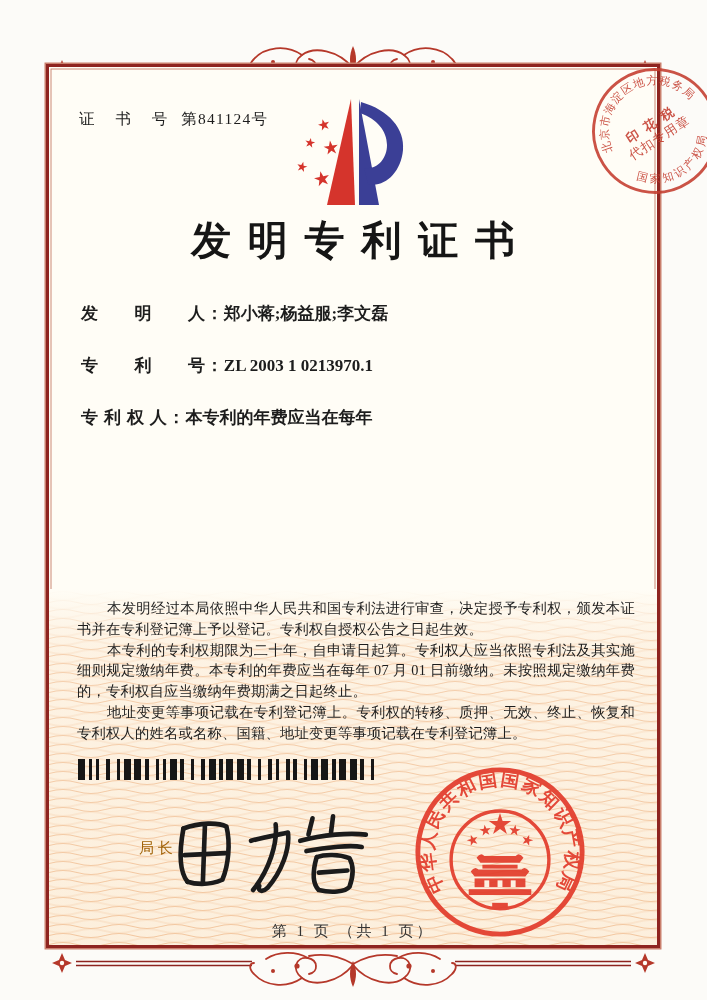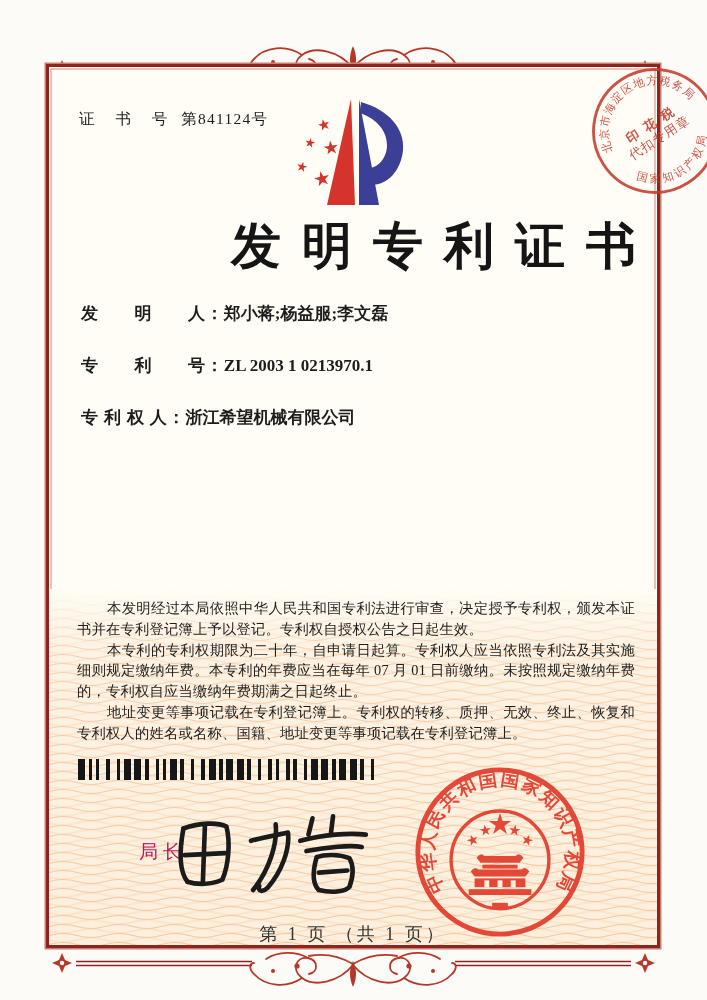--- a/index.html
+++ b/index.html
@@ -10,37 +10,37 @@
   .deco-bottom{top:915px;}
   .cert{position:absolute;left:46px;top:64px;width:608px;height:878px;background:#fffdf6;
         border:3px solid #8e2420;
         box-shadow:0 0 0 1.5px #c97f6d, inset 0 0 0 1.5px #fffdf6, inset 0 0 0 2.5px #cc8a76;}
   .waves{position:absolute;left:0;bottom:0;width:100%;height:356px;z-index:0;}
   .cert > .item{position:absolute;z-index:1;}
   .cert-no{left:30px;top:42px;font-size:15.5px;white-space:nowrap;}
   .cert-no .lab{letter-spacing:.55em;margin-right:.35em;}
   .cert-no .val{letter-spacing:.08em;text-align:center;}
   .logo{left:240px;top:26px;width:132px;height:120px;}
-  .title{left:0;top:146px;width:100%;text-align:right;font-size:50px;font-weight:700;
+  .title{left:0;top:146px;width:100%;text-align:center;font-size:40px;font-weight:700;
          letter-spacing:.42em;text-indent:.42em;color:#151515;}
   .fields{left:32px;top:234px;width:540px;display:flex;flex-direction:column;gap:27px;
           font-size:17px;line-height:25px;font-weight:700;}
   .frow{white-space:nowrap;}
   .frow .flab{letter-spacing:.05em;}
   .paras{left:28px;top:531px;width:558px;font-size:14.3px;line-height:20.8px;letter-spacing:.2px;}
   .paras p{margin:0;text-indent:2.1em;text-align:justify;}
   .barcode{left:29px;top:692px;width:296px;height:21px;display:flex;}
   .barcode i{display:block;height:100%;}
   .barcode i.bar{background:#161616;}
-  .director{left:90px;top:772px;font-size:19px;letter-spacing:.25em;color:#be185d;}
+  .director{left:90px;top:772px;font-size:15px;letter-spacing:.25em;color:#a16207;}
   .signature{left:118px;top:728px;width:205px;height:108px;}
   .seal{left:363px;top:697px;width:176px;height:176px;opacity:.92;}
   .seal-date{left:360px;top:833px;width:182px;text-align:center;font-size:15px;font-weight:700;
              letter-spacing:1px;color:#151515;}
-  .footer{left:0;top:855px;width:100%;text-align:center;font-size:18px;letter-spacing:3px;color:#333;}
+  .footer{left:0;top:855px;width:100%;text-align:center;font-size:15px;letter-spacing:3px;color:#333;}
   .tax-stamp{position:absolute;left:588px;top:64px;width:134px;height:134px;z-index:3;
              transform:rotate(-33deg);opacity:.88;}
   .red-ink{fill:#c43c2e;}
   svg text{font-family:"Liberation Serif","DejaVu Serif",serif;}
 </style>
 </head>
 <body>
 
 <div class="page">
 
@@ -138,21 +138,21 @@
     <div class="item title">发明专利证书</div>
 
     <div class="item fields">
       <div class="frow">
         <span class="flab">发　　明　　人：</span><span class="fval">郑小蒋;杨益服;李文磊</span>
       </div>
       <div class="frow">
         <span class="flab">专　　利　　号：</span><span class="fval">ZL 2003 1 0213970.1</span>
       </div>
       <div class="frow">
-        <span class="flab">专 利 权 人：</span><span class="fval">浙江希望机械有限公司</span>
+        <span class="flab">专 利 权 人：</span><span class="fval">本专利的年费应当在每年</span>
       </div>
     </div>
 
     <div class="item paras">
       <p>本发明经过本局依照中华人民共和国专利法进行审查，决定授予专利权，颁发本证书并在专利登记簿上予以登记。专利权自授权公告之日起生效。</p>
       <p>本专利的专利权期限为二十年，自申请日起算。专利权人应当依照专利法及其实施细则规定缴纳年费。本专利的年费应当在每年 07 月 01 日前缴纳。未按照规定缴纳年费的，专利权自应当缴纳年费期满之日起终止。</p>
       <p>地址变更等事项记载在专利登记簿上。专利权的转移、质押、无效、终止、恢复和专利权人的姓名或名称、国籍、地址变更等事项记载在专利登记簿上。</p>
     </div>
 
     <div class="item barcode">

